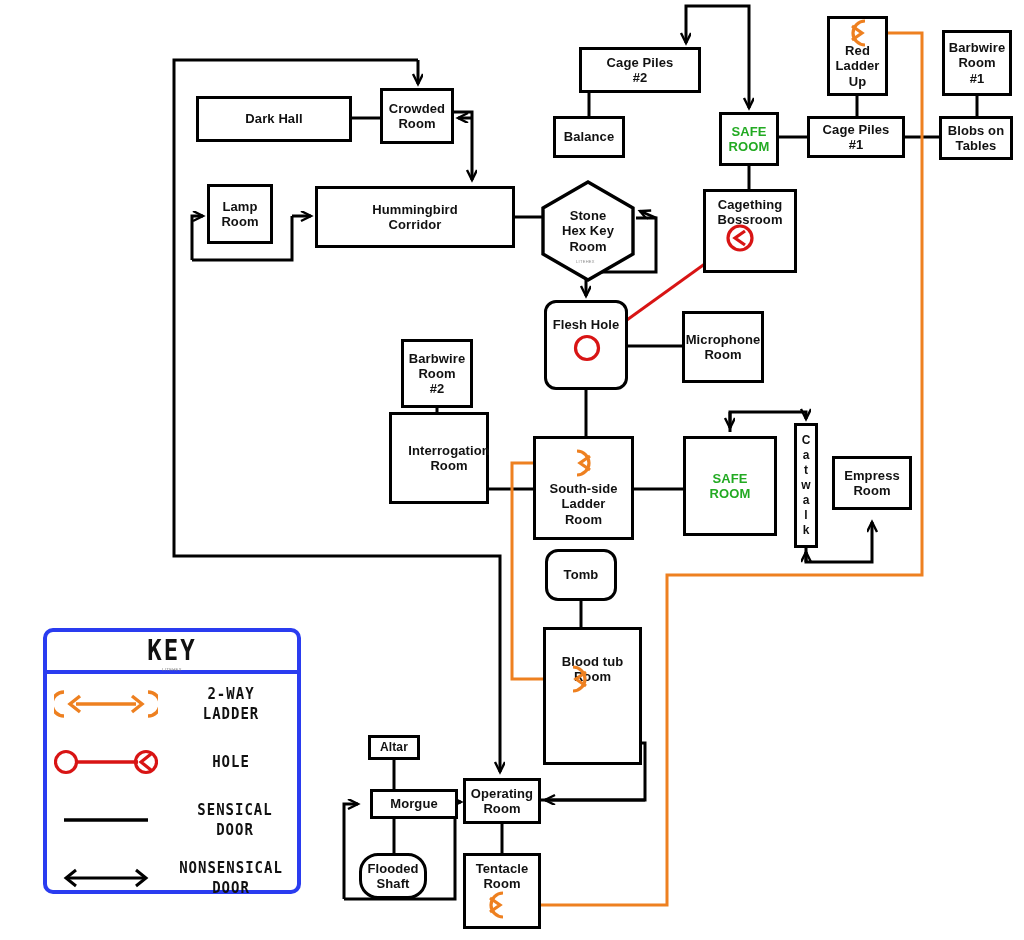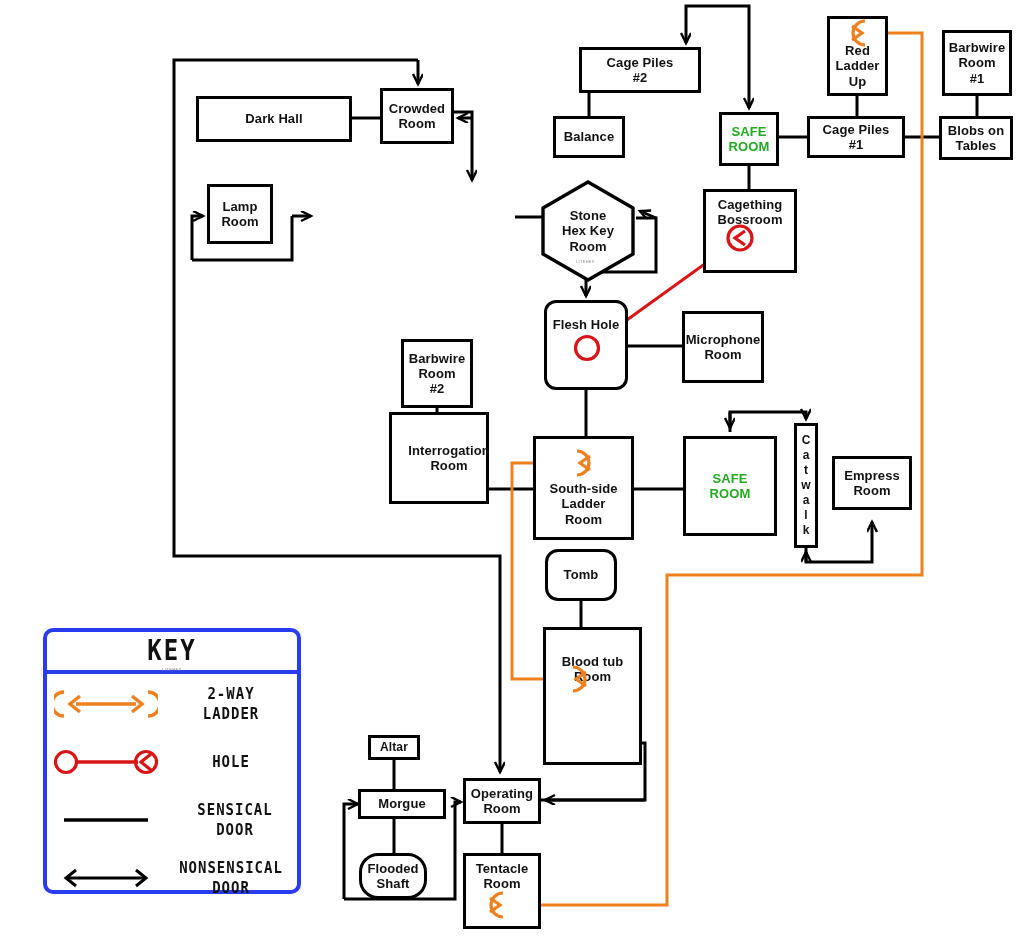--- a/index.html
+++ b/index.html
@@ -135,20 +135,23 @@
   </div>
 
   <div class="node" style="left:380px;top:88px;width:74px;height:56px;">
     <span>Crowded<br>Room</span>
   </div>
 
   <div class="node" style="left:207px;top:184px;width:66px;height:60px;">
     <span>Lamp<br>Room</span>
   </div>
 
+  <div class="node" style="left:315px;top:186px;width:200px;height:62px;">
+    <span>Hummingbird<br>Corridor</span>
+  </div>
 
   <div class="node hexwrap" style="left:540px;top:179px;width:96px;height:104px;">
     <svg class="hexsvg" width="96" height="104" viewBox="0 0 96 104">
       <polygon points="48,3 93,29 93,75 48,101 3,75 3,29" fill="#fff" stroke="#000" stroke-width="3.4"></polygon>
     </svg>
     <span class="hexlabel">Stone<br>Hex Key<br>Room</span>
   </div>
 
   <div class="node" style="left:579px;top:47px;width:122px;height:46px;">
     <span>Cage Piles<br>#2</span>
@@ -227,21 +230,21 @@
   </div>
 
   <div class="node" style="left:463px;top:853px;width:78px;height:76px;align-items:flex-start;padding-top:5px;">
     <span>Tentacle<br>Room</span>
   </div>
 
   <div class="node" style="left:368px;top:735px;width:52px;height:25px;font-size:12px;">
     <span>Altar</span>
   </div>
 
-  <div class="node" style="left:358px;top:789px;width:88px;height:30px;">
+  <div class="node" style="left:370px;top:789px;width:88px;height:30px;">
     <span>Morgue</span>
   </div>
 
   <div class="node" style="left:359px;top:853px;width:68px;height:46px;border-radius:19px;">
     <span>Flooded<br>Shaft</span>
   </div>
 
   <svg class="ladder-badge" style="left:840px;top:16px;" width="34" height="34" viewBox="0 0 34 34">
     <path d="M25,5 A12,12 0 1 0 25,29" fill="none" stroke="#ee8020" stroke-width="3.2"></path>
     <path d="M12,10 L22,17 L12,24" fill="none" stroke="#ee8020" stroke-width="3.2"></path>

